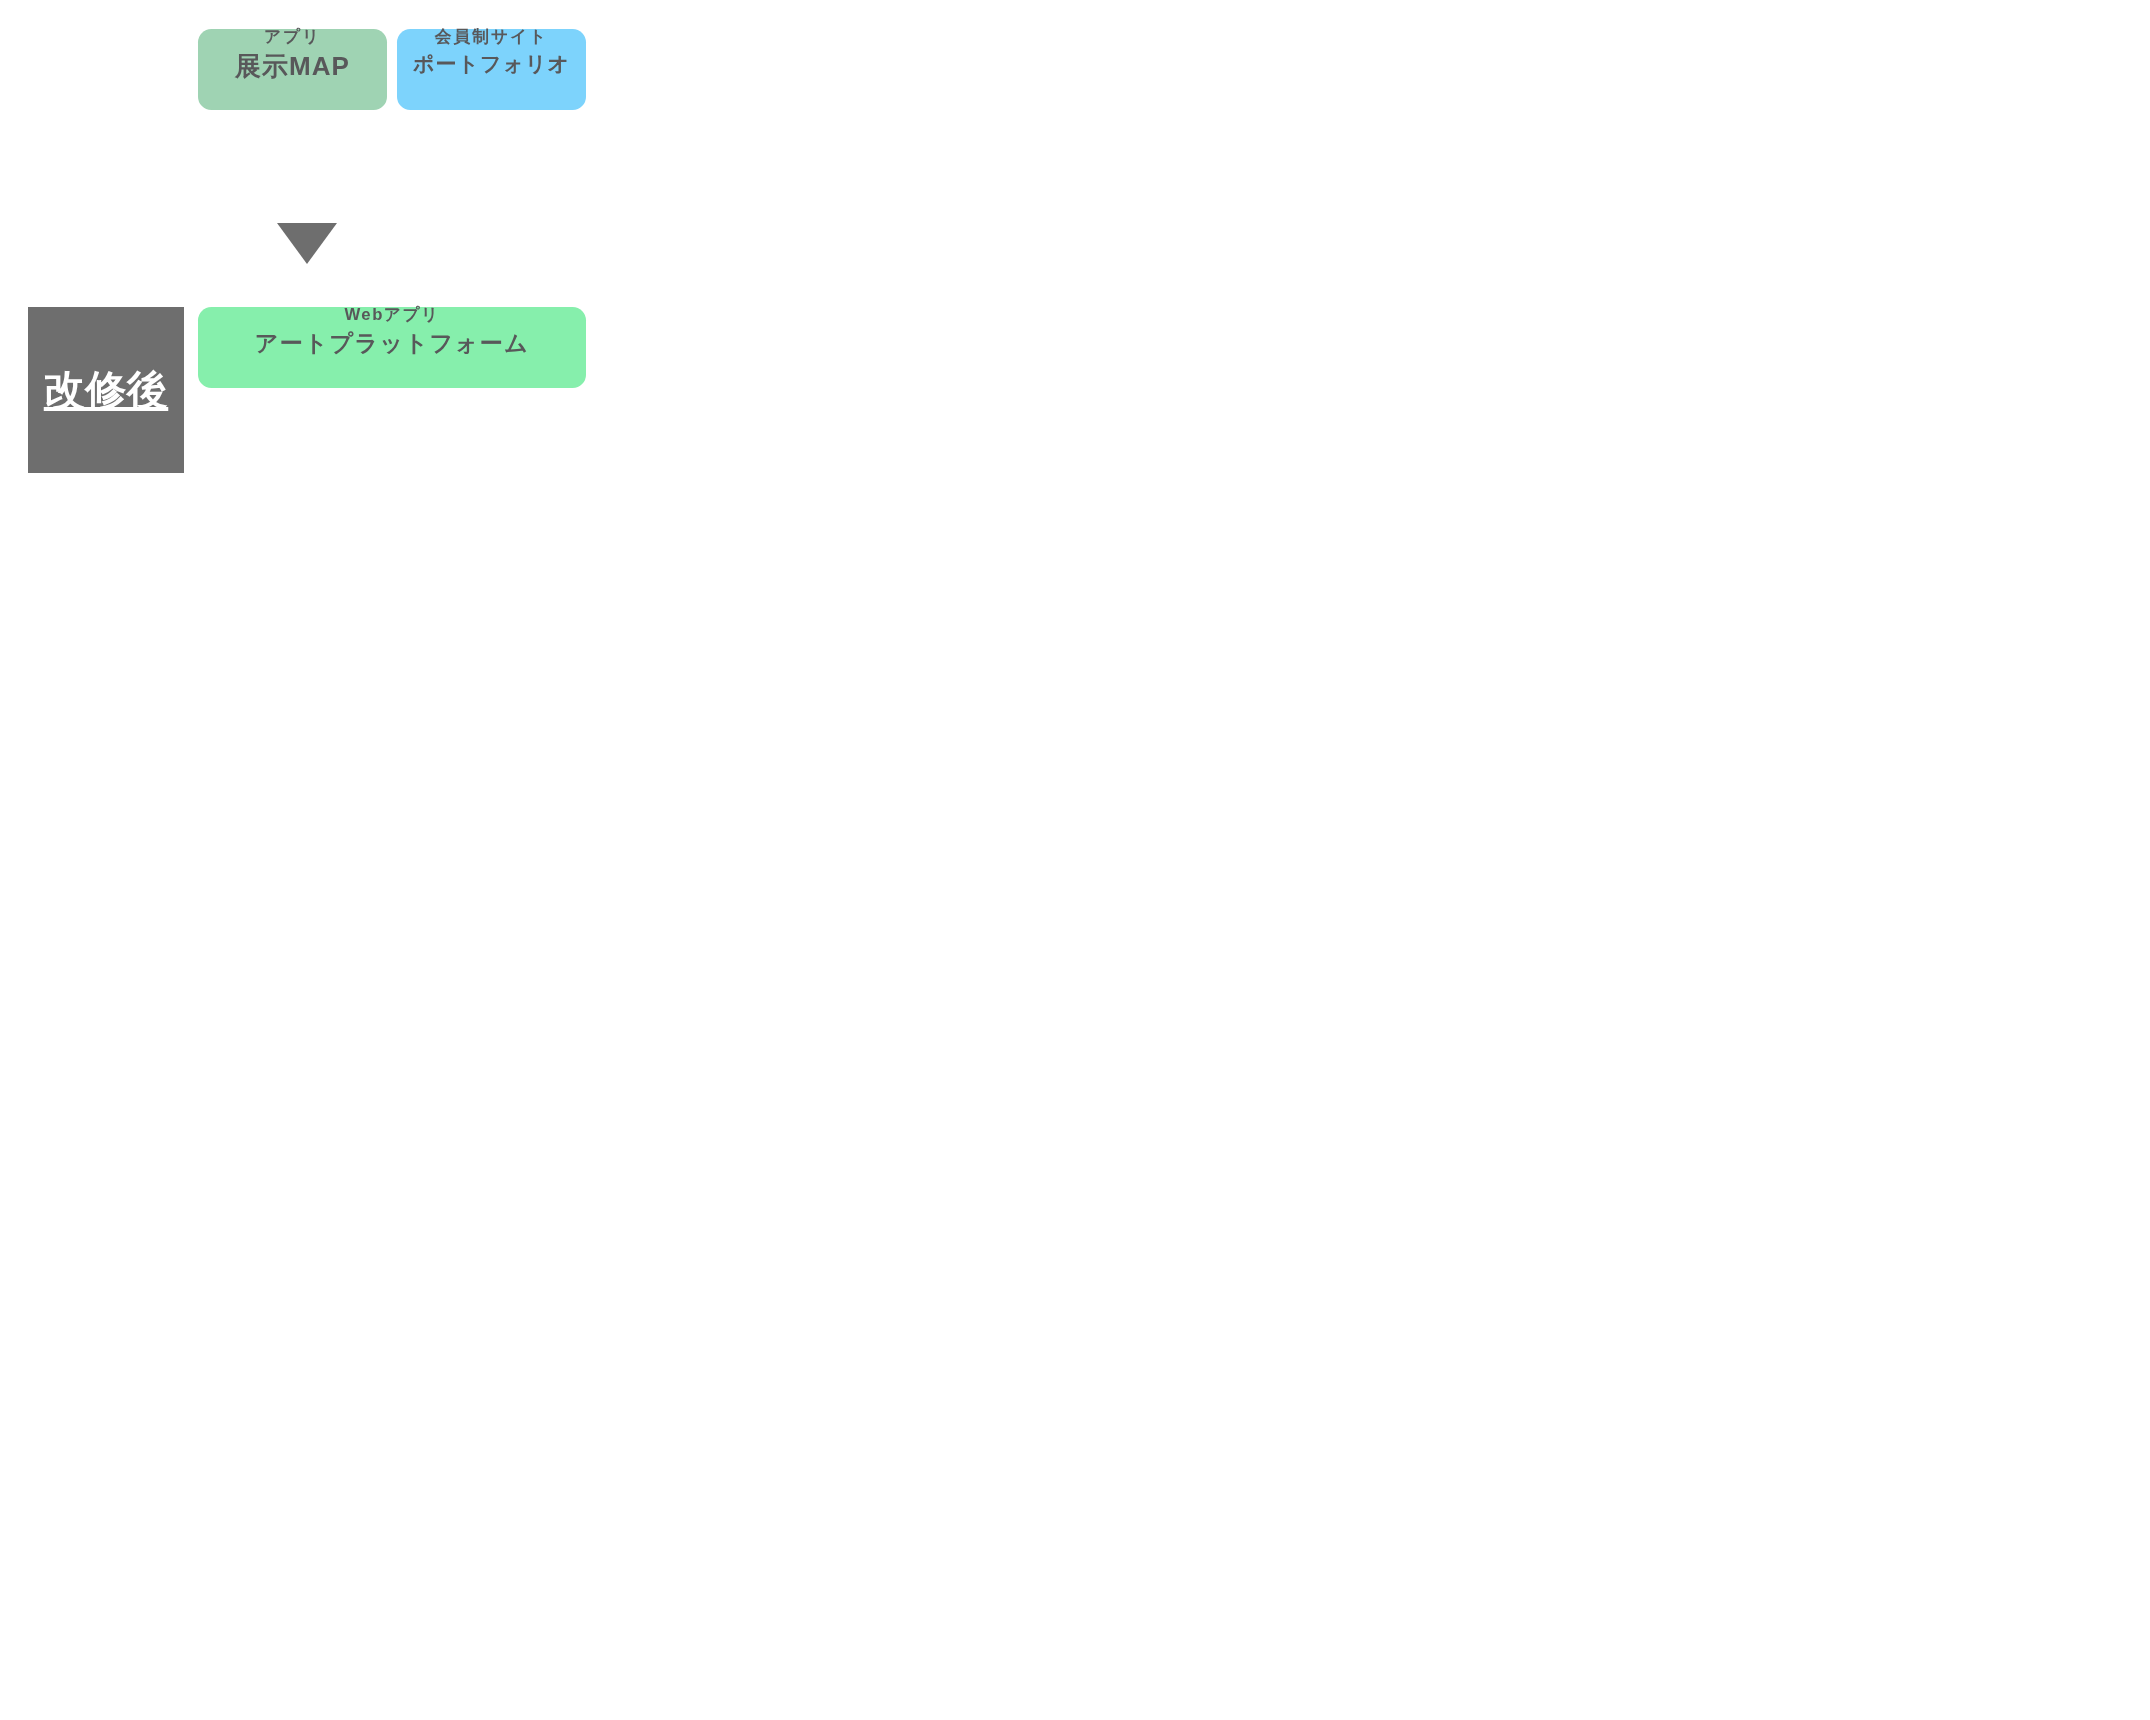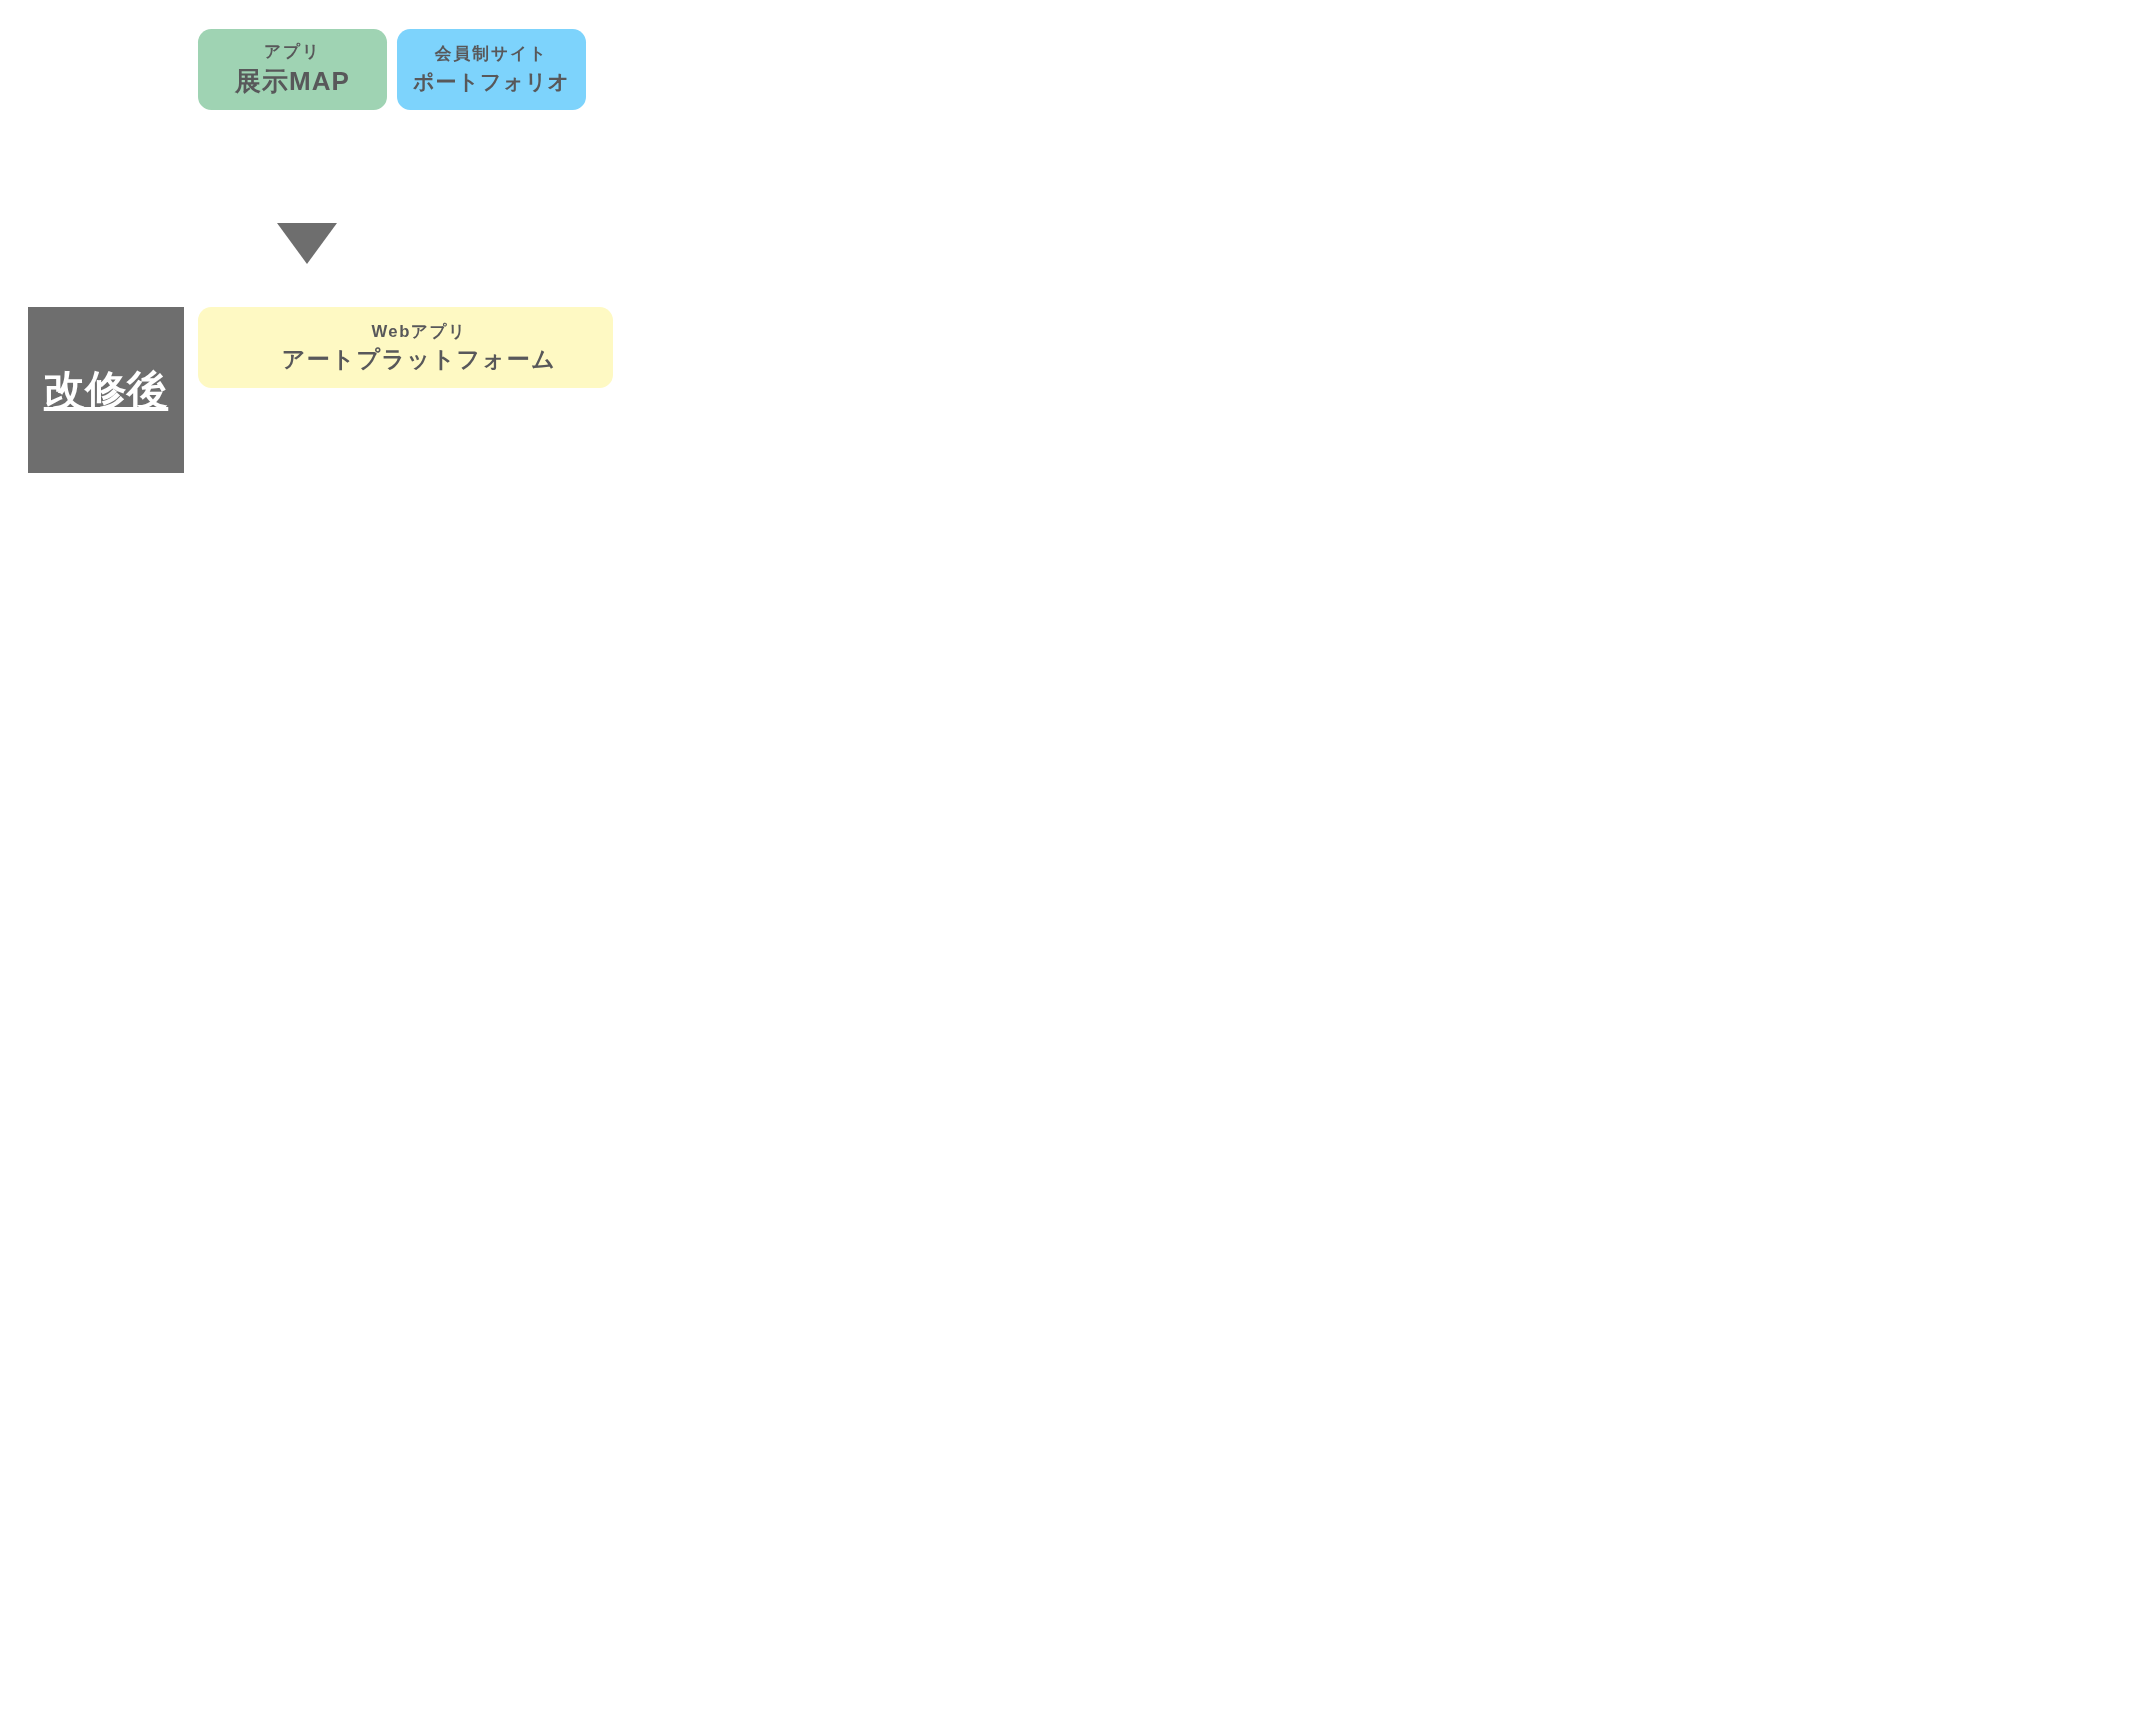--- a/index.html
+++ b/index.html
@@ -38,38 +38,37 @@
     letter-spacing: 0.5px;
     text-decoration: underline;
   }
   .card {
     position: absolute;
     border-radius: 13.3px;
     color: #58585a;
     display: flex;
     flex-direction: column;
     align-items: center;
-    justify-content: center;
+    justify-content: flex-start;
     text-align: center;
   }
   #card-app {
     left: 198px; top: 28.5px;
     width: 189px; height: 81px;
     background: #9fd3b3;
   }
   #card-member {
     left: 397px; top: 28.5px;
     width: 189px; height: 81px;
     background: #7dd3fc;
   }
   #card-web {
     left: 198px; top: 307px;
     width: 388px; height: 81px;
-    background: #fef9c3;
-    padding-left: 27px;
+    background: #86efac;
   }
   .card-tag {
     font-size: 16.7px;
     letter-spacing: 2px;
     line-height: 1;
   }
   .card-title {
     line-height: 1;
     margin-top: 7.9px;
     letter-spacing: 1px;

